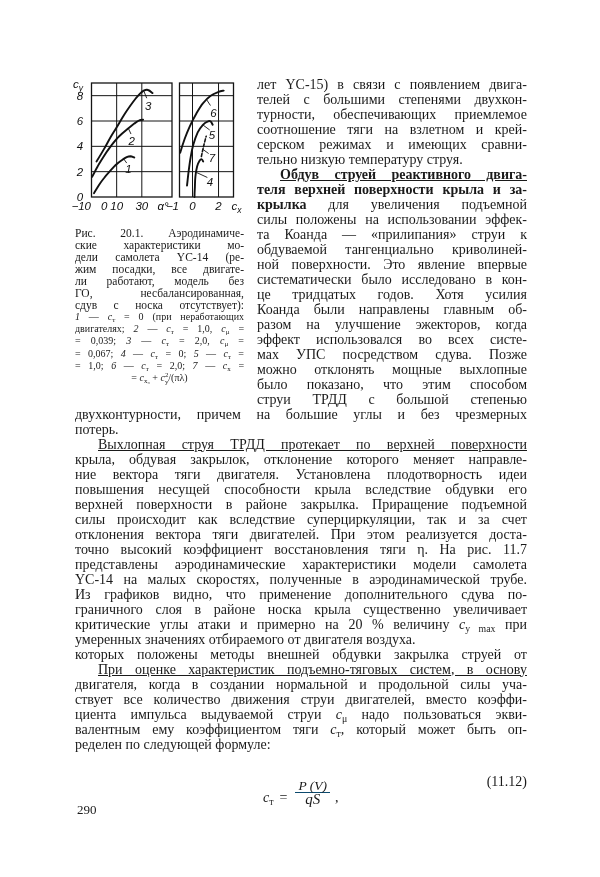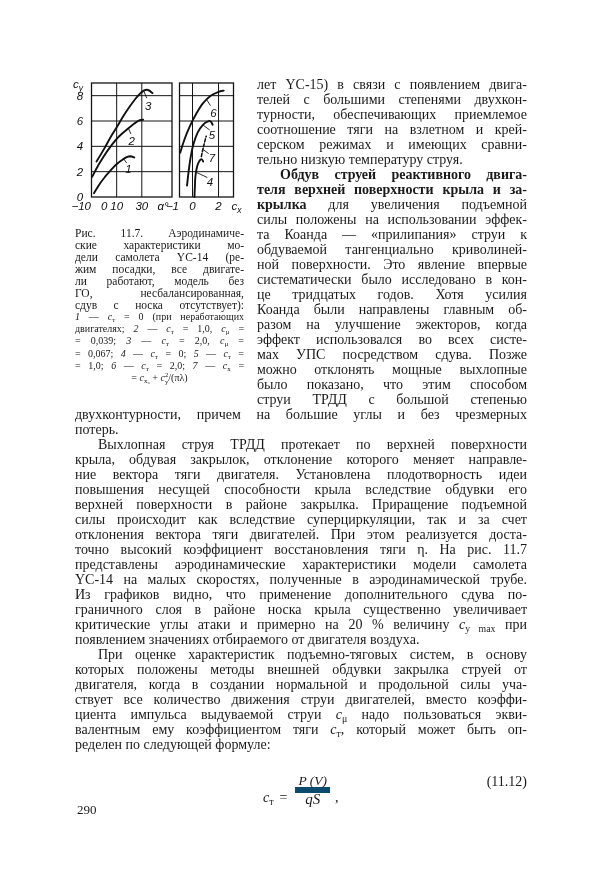--- a/index.html
+++ b/index.html
@@ -23,34 +23,34 @@
   .cap-legend { font-size: 10px; line-height: 12.2px; }
   .cap-legend .ln { height: 12.2px; }
 
   .text { position: absolute; font-size: 14px; line-height: 15px; }
   .text .ln { height: 15px; }
   .col { left: 257px; top: 76.5px; width: 270px; }
   .full { left: 75px; top: 406.5px; width: 452px; }
 
   .ln { text-align: justify; text-align-last: justify; }
   .ln.end { text-align-last: left; }
-  .ln.ind { text-indent: 23px; }
+  .ln.ind { text-indent: 23px; text-decoration: underline; }
   .ln.ctr { text-align: center; text-align-last: center; }
   .ln b { font-weight: bold; }
   .math { white-space: nowrap; text-indent: 0; }
   .math i { font-style: italic; }
   sub { font-size: 0.7em; line-height: 0; vertical-align: -0.3em; }
   .ss { display: inline-block; vertical-align: -0.4em; font-size: 0.68em; line-height: 0.95em; text-indent: 0; }
   .ss sup, .ss sub { display: block; font-size: 1em; vertical-align: baseline; line-height: 0.95em; }
 
   .formula { position: absolute; left: 75px; top: 768px; width: 452px; height: 28px; font-size: 14px; }
   .fx { position: absolute; left: 188px; top: 10px; height: 28px; display: flex; align-items: flex-end; }
   .fx .eq { margin: 0 6px; }
   .frac { display: inline-flex; flex-direction: column; align-items: center; font-style: italic; margin: 0 2px; }
-  .frac .num { border-bottom: 6px solid #0c4a6e; padding: 0 3px; line-height: 13px; font-size: 13.5px; }
+  .frac .num { border-bottom: 1px solid #0c4a6e; padding: 0 3px; line-height: 13px; font-size: 13.5px; }
   .frac .den { line-height: 13px; font-size: 15px; }
   .fx .trail { margin-left: 3px; }
   .eqno { position: absolute; right: 0; top: 0; line-height: 28px; }
 
   .pageno { position: absolute; left: 77px; top: 802px; font-size: 13px; line-height: 16px; }
 </style>
 </head>
 <body>
 
 <div id="page">
@@ -107,21 +107,21 @@
         <text x="212.03012048192772" y="162.49333333333334" text-anchor="middle" class="lbl">7</text>
         <text x="179" y="209.5" text-anchor="end" class="lbl">−1</text>
         <text x="192.5120481927711" y="209.5" text-anchor="middle" class="lbl">0</text>
         <text x="218.53614457831324" y="209.5" text-anchor="middle" class="lbl">2</text>
         <text x="236.5" y="209.5" text-anchor="middle" class="lbl">c<tspan dy="3" font-size="8.5">x</tspan></text>
       </g>
     </svg>
 
   <div class="caption">
     <div class="cap-main">
-        <div class="ln">Рис. 11.7. Аэродинамиче-</div>
+        <div class="ln">Рис. 20.1. Аэродинамиче-</div>
         <div class="ln">ские характеристики мо-</div>
         <div class="ln">дели самолета YC-14 (ре-</div>
         <div class="ln">жим посадки, все двигате-</div>
         <div class="ln">ли работают, модель без</div>
         <div class="ln">ГО, несбалансированная,</div>
         <div class="ln">сдув с носка отсутствует):</div>
       </div>
     <div class="cap-legend">
         <div class="ln"><i>1</i> — <span class="math"><i>c</i><sub>т</sub></span> = 0 (при неработающих</div>
         <div class="ln">двигателях; <i>2</i> — <span class="math"><i>c</i><sub>т</sub></span> = 1,0, <span class="math"><i>c</i><sub>μ</sub></span> =</div>
@@ -166,23 +166,23 @@
       <div class="ln">повышения несущей способности крыла вследствие обдувки его</div>
       <div class="ln">верхней поверхности в районе закрылка. Приращение подъемной</div>
       <div class="ln">силы происходит как вследствие суперциркуляции, так и за счет</div>
       <div class="ln">отклонения вектора тяги двигателей. При этом реализуется доста-</div>
       <div class="ln">точно высокий коэффициент восстановления тяги η. На рис. 11.7</div>
       <div class="ln">представлены аэродинамические характеристики модели самолета</div>
       <div class="ln">YC-14 на малых скоростях, полученные в аэродинамической трубе.</div>
       <div class="ln">Из графиков видно, что применение дополнительного сдува по-</div>
       <div class="ln">граничного слоя в районе носка крыла существенно увеличивает</div>
       <div class="ln">критические углы атаки и примерно на 20 % величину <span class="math"><i>c</i><sub>y max</sub></span> при</div>
-      <div class="ln end">появлением значениях отбираемого от двигателя воздуха.</div>
+      <div class="ln end">умеренных значениях отбираемого от двигателя воздуха.</div>
+      <div class="ln">которых положены методы внешней обдувки закрылка струей от</div>
       <div class="ln ind">При оценке характеристик подъемно-тяговых систем, в основу</div>
-      <div class="ln">которых положены методы внешней обдувки закрылка струей от</div>
       <div class="ln">двигателя, когда в создании нормальной и продольной силы уча-</div>
       <div class="ln">ствует все количество движения струи двигателей, вместо коэффи-</div>
       <div class="ln">циента импульса выдуваемой струи <span class="math"><i>c</i><sub>μ</sub></span> надо пользоваться экви-</div>
       <div class="ln">валентным ему коэффициентом тяги <span class="math"><i>c</i><sub>т</sub></span>, который может быть оп-</div>
       <div class="ln end">ределен по следующей формуле:</div>
     </div>
 
   <div class="formula">
     <span class="fx">
       <span class="math"><i>c</i><sub>т</sub></span>

